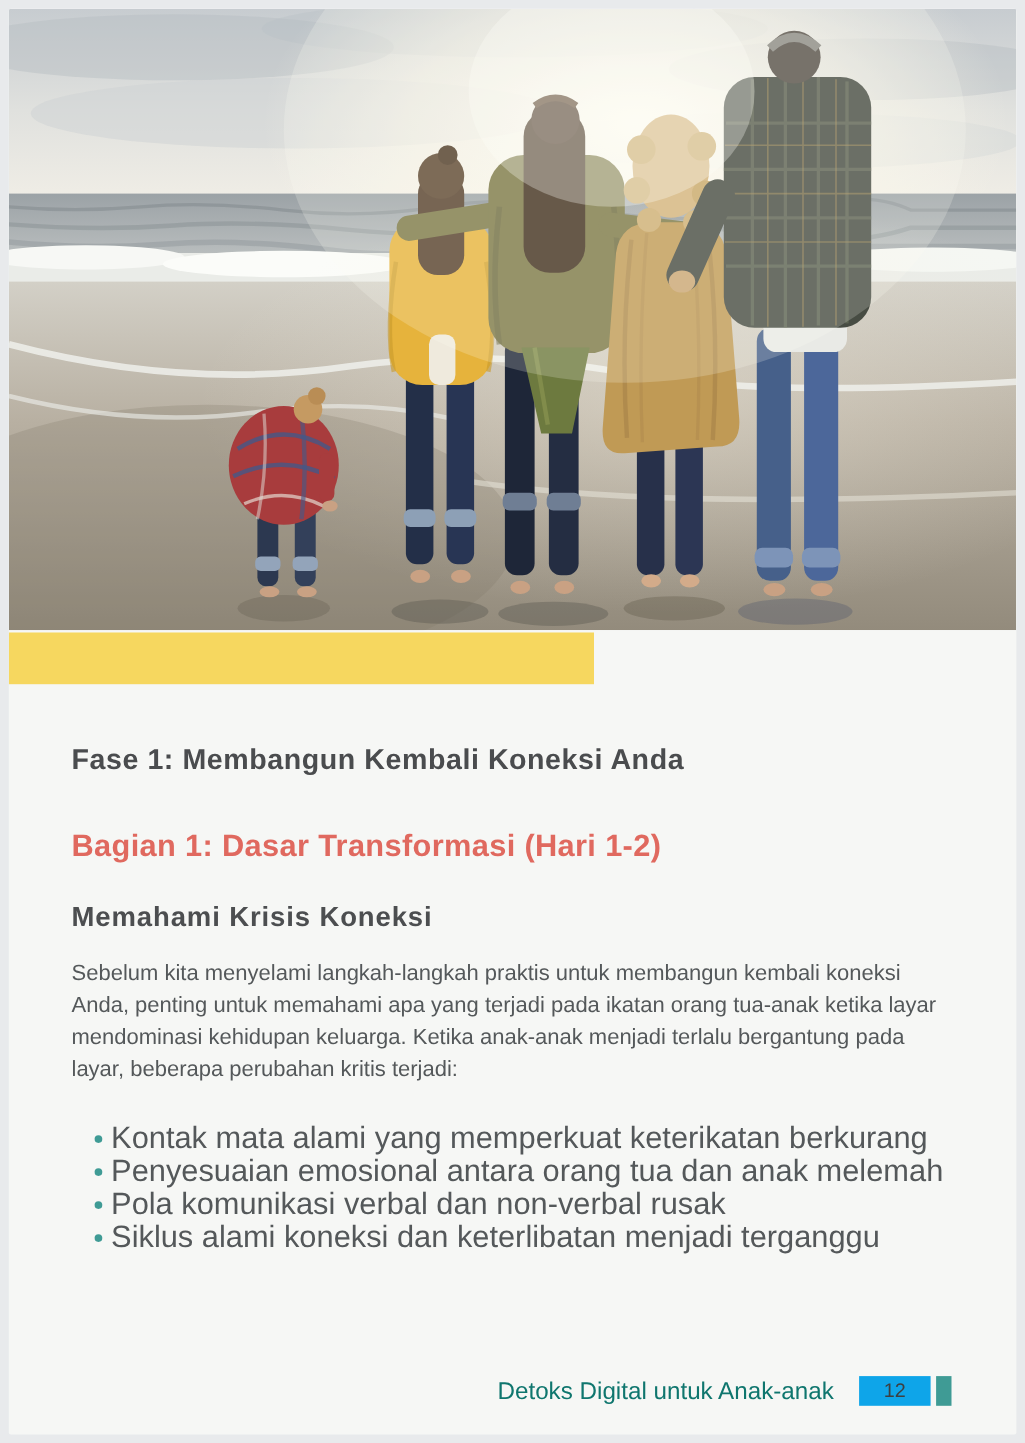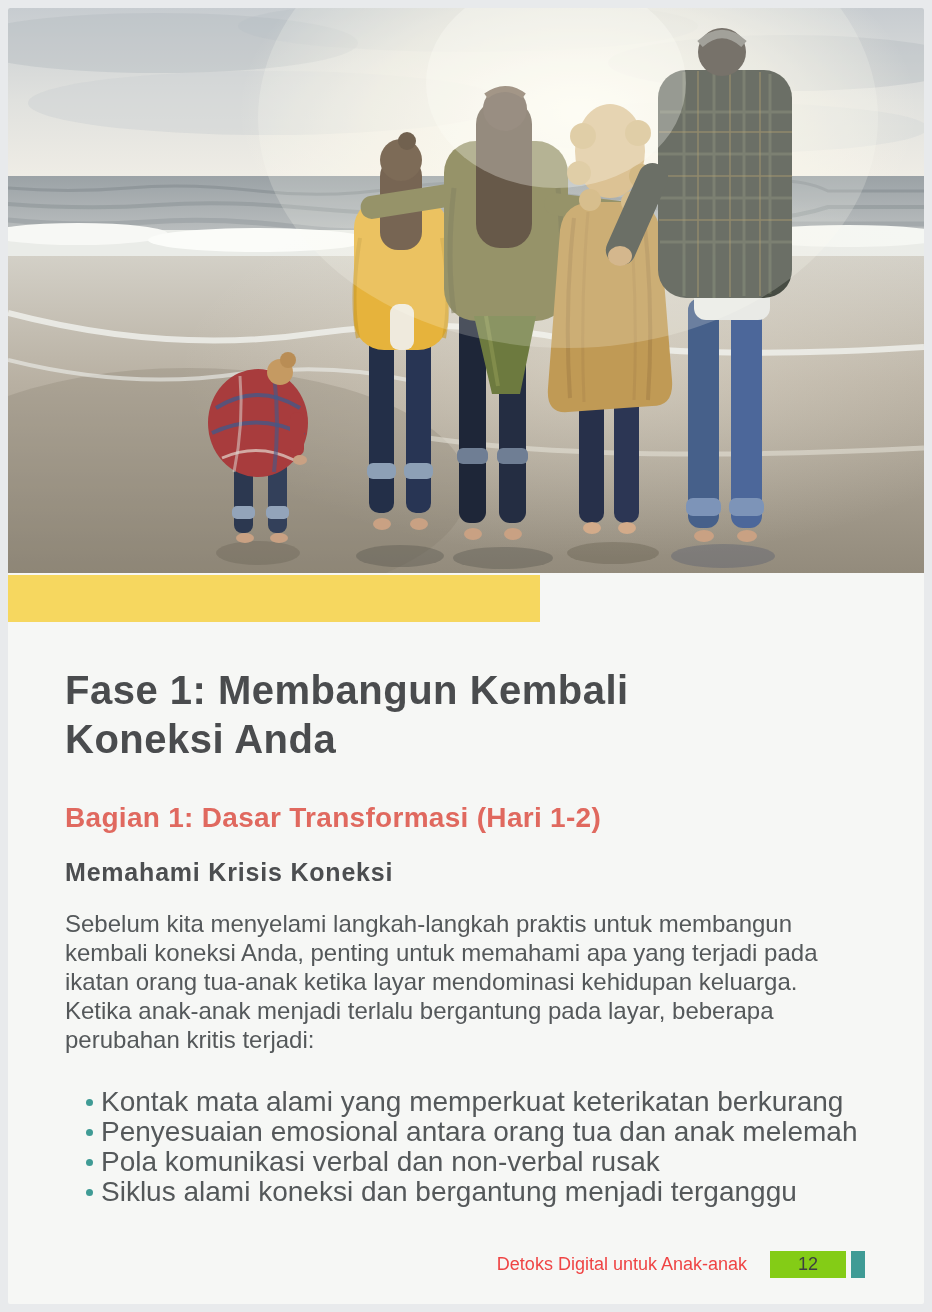--- a/index.html
+++ b/index.html
@@ -26,46 +26,46 @@
   .accent-bar {
     width: 532px;
     height: 47px;
     background: #f6d75f;
     margin-top: 2px;
   }
   .content { padding: 0 60px 0 57px; }
   .title {
     margin: 44px 0 0 0;
     max-width: 700px;
-    font-size: 40px;
+    font-size: 26px;
     line-height: 49px;
     font-weight: 700;
     letter-spacing: 0.5px;
     color: #4a4c4e;
   }
   .section-heading {
     margin: 38px 0 12px 0;
     font-size: 28px;
     line-height: 32px;
     font-weight: 700;
     letter-spacing: 0.3px;
     color: #e0695f;
   }
   .sub-heading {
-    margin: 23px 0 0 0;
+    margin: 34px 0 0 0;
     font-size: 25px;
     line-height: 30px;
     font-weight: 700;
     letter-spacing: 0.8px;
     color: #4c4e50;
   }
   .body-paragraph {
     margin: 22px 0 0 0;
     max-width: 790px;
-    font-size: 24px;
+    font-size: 20px;
     line-height: 29px;
     color: #54585a;
   }
   .bullet-list {
     margin: 33px 0 0 0;
     padding: 0 0 0 21px;
     list-style: none;
   }
   .bullet-list li {
     position: relative;
@@ -85,28 +85,28 @@
     background: #3f9b95;
   }
   .footer {
     position: absolute;
     right: 59px;
     bottom: 26px;
     display: flex;
     align-items: center;
   }
   .footer-title {
-    font-size: 18px;
-    color: #ef4444;
+    font-size: 22px;
+    color: #0f766e;
     margin-right: 23px;
   }
   .page-number-box {
-    width: 76px;
+    width: 65px;
     height: 27px;
-    background: #84cc16;
+    background: #0ea5e9;
     color: #3d3f41;
     font-size: 18px;
     display: flex;
     align-items: center;
     justify-content: center;
   }
   .teal-bar {
     width: 14px;
     height: 27px;
     background: #3f9b95;
@@ -297,21 +297,21 @@
 
   <div class="content">
     <h1 class="title">Fase 1: Membangun Kembali Koneksi Anda</h1>
     <h2 class="section-heading">Bagian 1: Dasar Transformasi (Hari 1-2)</h2>
     <h3 class="sub-heading">Memahami Krisis Koneksi</h3>
     <p class="body-paragraph">Sebelum kita menyelami langkah-langkah praktis untuk membangun kembali koneksi Anda, penting untuk memahami apa yang terjadi pada ikatan orang tua-anak ketika layar mendominasi kehidupan keluarga. Ketika anak-anak menjadi terlalu bergantung pada layar, beberapa perubahan kritis terjadi:</p>
     <ul class="bullet-list">
       <li>Kontak mata alami yang memperkuat keterikatan berkurang</li>
       <li>Penyesuaian emosional antara orang tua dan anak melemah</li>
       <li>Pola komunikasi verbal dan non-verbal rusak</li>
-      <li>Siklus alami koneksi dan bergantung menjadi terganggu</li>
+      <li>Siklus alami koneksi dan keterlibatan menjadi terganggu</li>
     </ul>
   </div>
 
   <div class="footer">
     <span class="footer-title">Detoks Digital untuk Anak-anak</span>
     <span class="page-number-box">12</span>
     <span class="teal-bar"></span>
   </div>
 
 </div>

